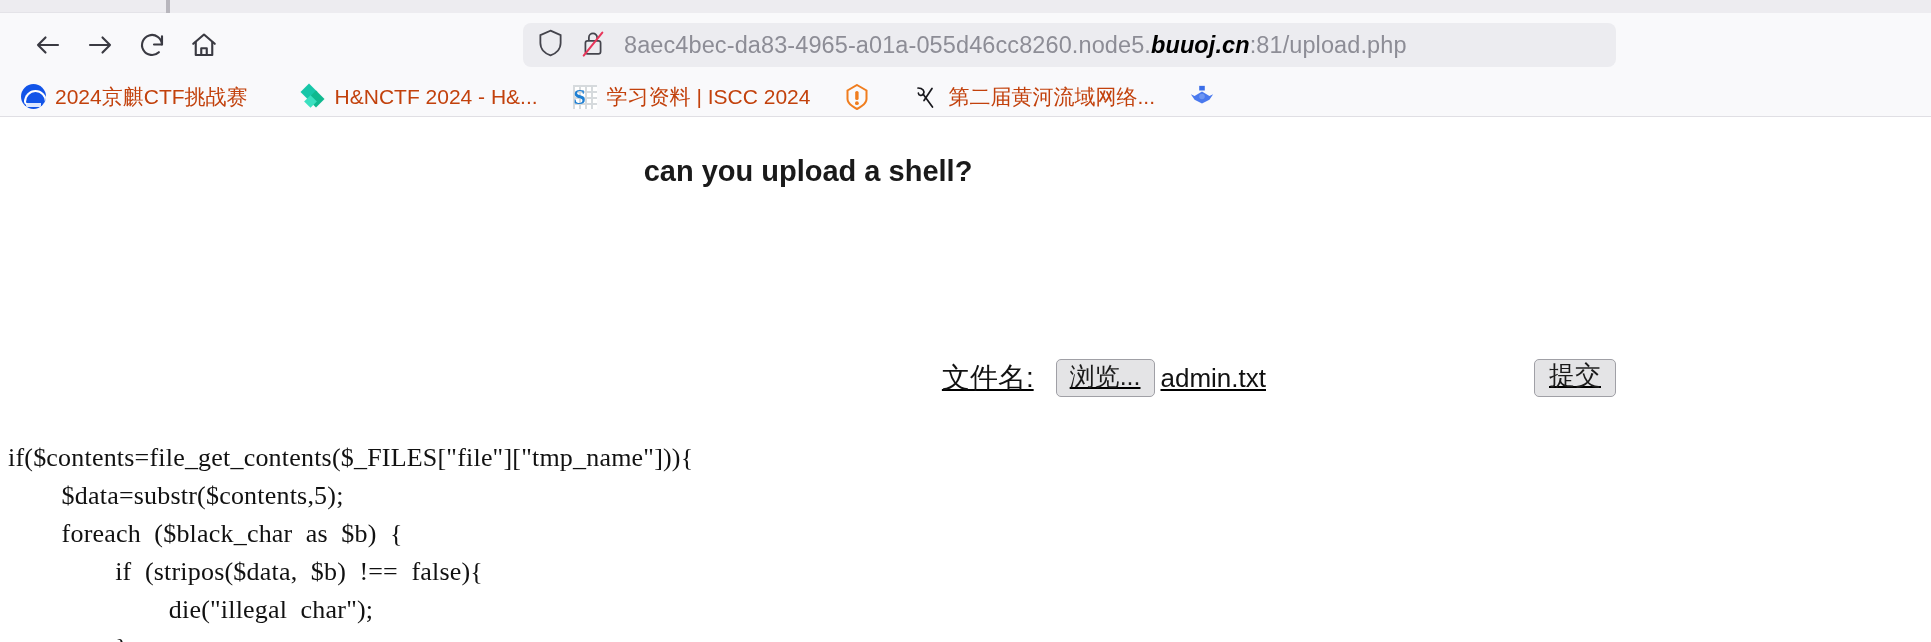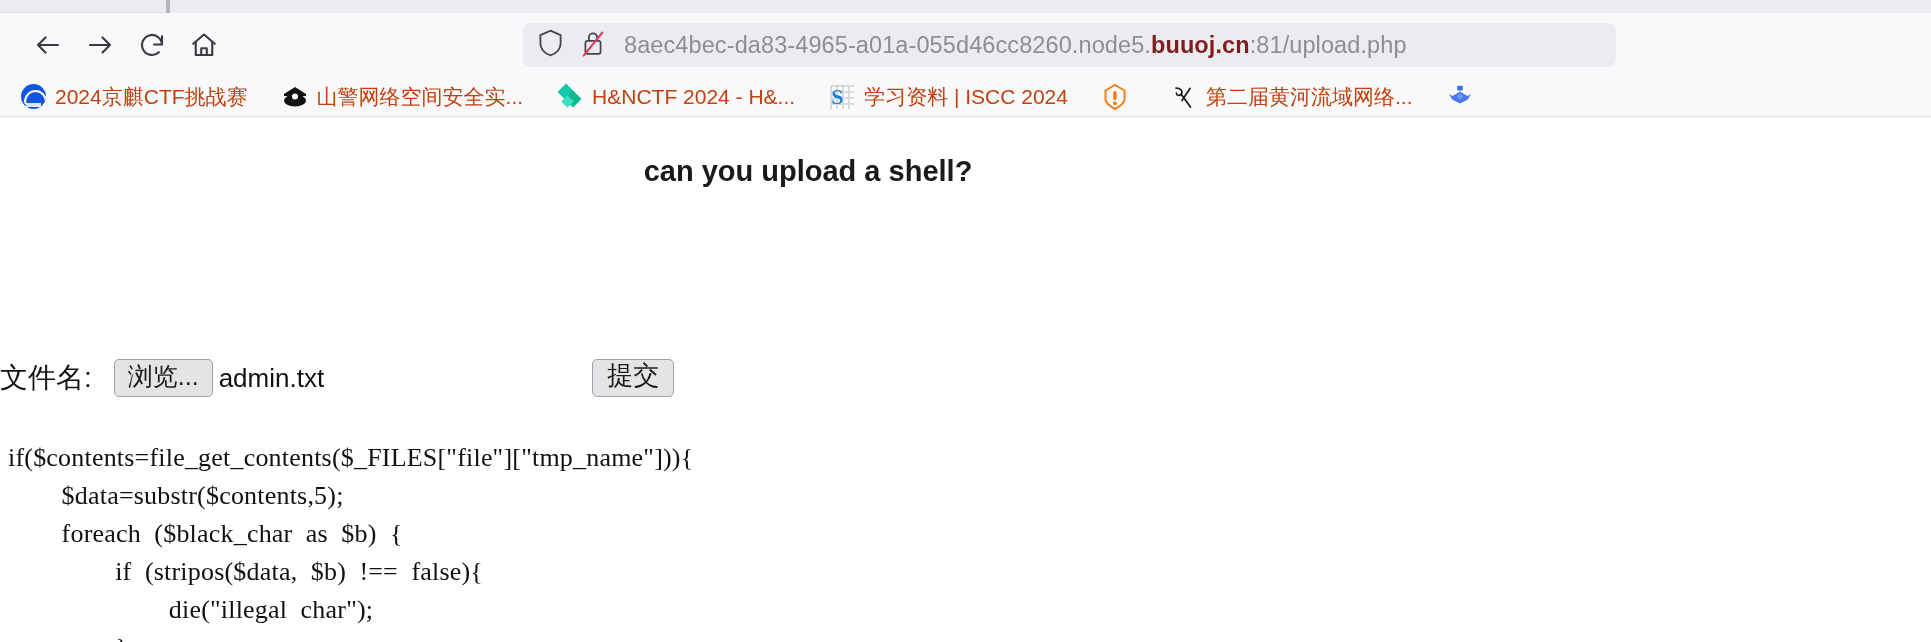--- a/index.html
+++ b/index.html
@@ -62,21 +62,21 @@
   }
   #shield-icon { flex: 0 0 auto; margin-right: 16px; }
   #lock-broken-icon { flex: 0 0 auto; margin-right: 18px; }
   #url-text {
     font-family: "Liberation Sans", sans-serif;
     font-size: 23.5px;
     color: #8d8d96;
     white-space: nowrap;
     letter-spacing: 0.1px;
   }
-  #url-text .host-strong { color: #7f1d1d; font-weight: 600; }
+  #url-text .host-strong { color: #000000; font-weight: 600; font-style: italic; }
 
   
   #bookmarks-bar {
     height: 40px;
     background: #f9f9fb;
     display: flex;
     align-items: center;
     padding: 0 12px;
     overflow: hidden;
     border-bottom: 1px solid #e0dfe4;
@@ -158,22 +158,23 @@
     padding-top: 38px;
     padding-right: 0;
     position: absolute;
     left: 0; right: 0; top: 0;
   }
   #upload-form {
     position: absolute;
     top: 242px;
     left: 0; right: 0;
     display: flex;
-    justify-content: flex-start;
+    justify-content: flex-end;
     align-items: center;
+    text-decoration: underline;
   }
   #form-inner { display: flex; align-items: center; }
   #file-label {
     font-size: 28px;
     color: #121212;
     font-family: "Liberation Sans", sans-serif;
     margin-right: 6px;
   }
   #browse-button {
     font-family: "Liberation Sans", sans-serif;
@@ -289,30 +290,20 @@
 
     <div class="bookmark">
       <span class="bk-ico">
         <span class="ico-jingqi"></span>
       </span>
       <span class="bk-label">2024京麒CTF挑战赛</span>
     </div>
 
     <div class="bk-gap"></div>
 
-    <div class="bookmark">
-      <span class="bk-ico">
-        <svg class="ico-shanjing" viewBox="0 0 26 20">
-          <path d="M13 0 L24 7 L24 9 L2 9 L2 7 Z" fill="#121212"></path>
-          <ellipse cx="13" cy="13.6" rx="11" ry="6" fill="#121212"></ellipse>
-          <circle cx="13" cy="9.6" r="3" fill="#ffffff"></circle>
-        </svg>
-      </span>
-      <span class="bk-label">山警网络空间安全实...</span>
-    </div>
 
     <div class="bk-gap"></div>
 
     <div class="bookmark">
       <span class="bk-ico">
         <span class="ico-hnctf">
             <i class="d1"></i>
             <i class="d2"></i>
             <i class="d3"></i>
           </span>

